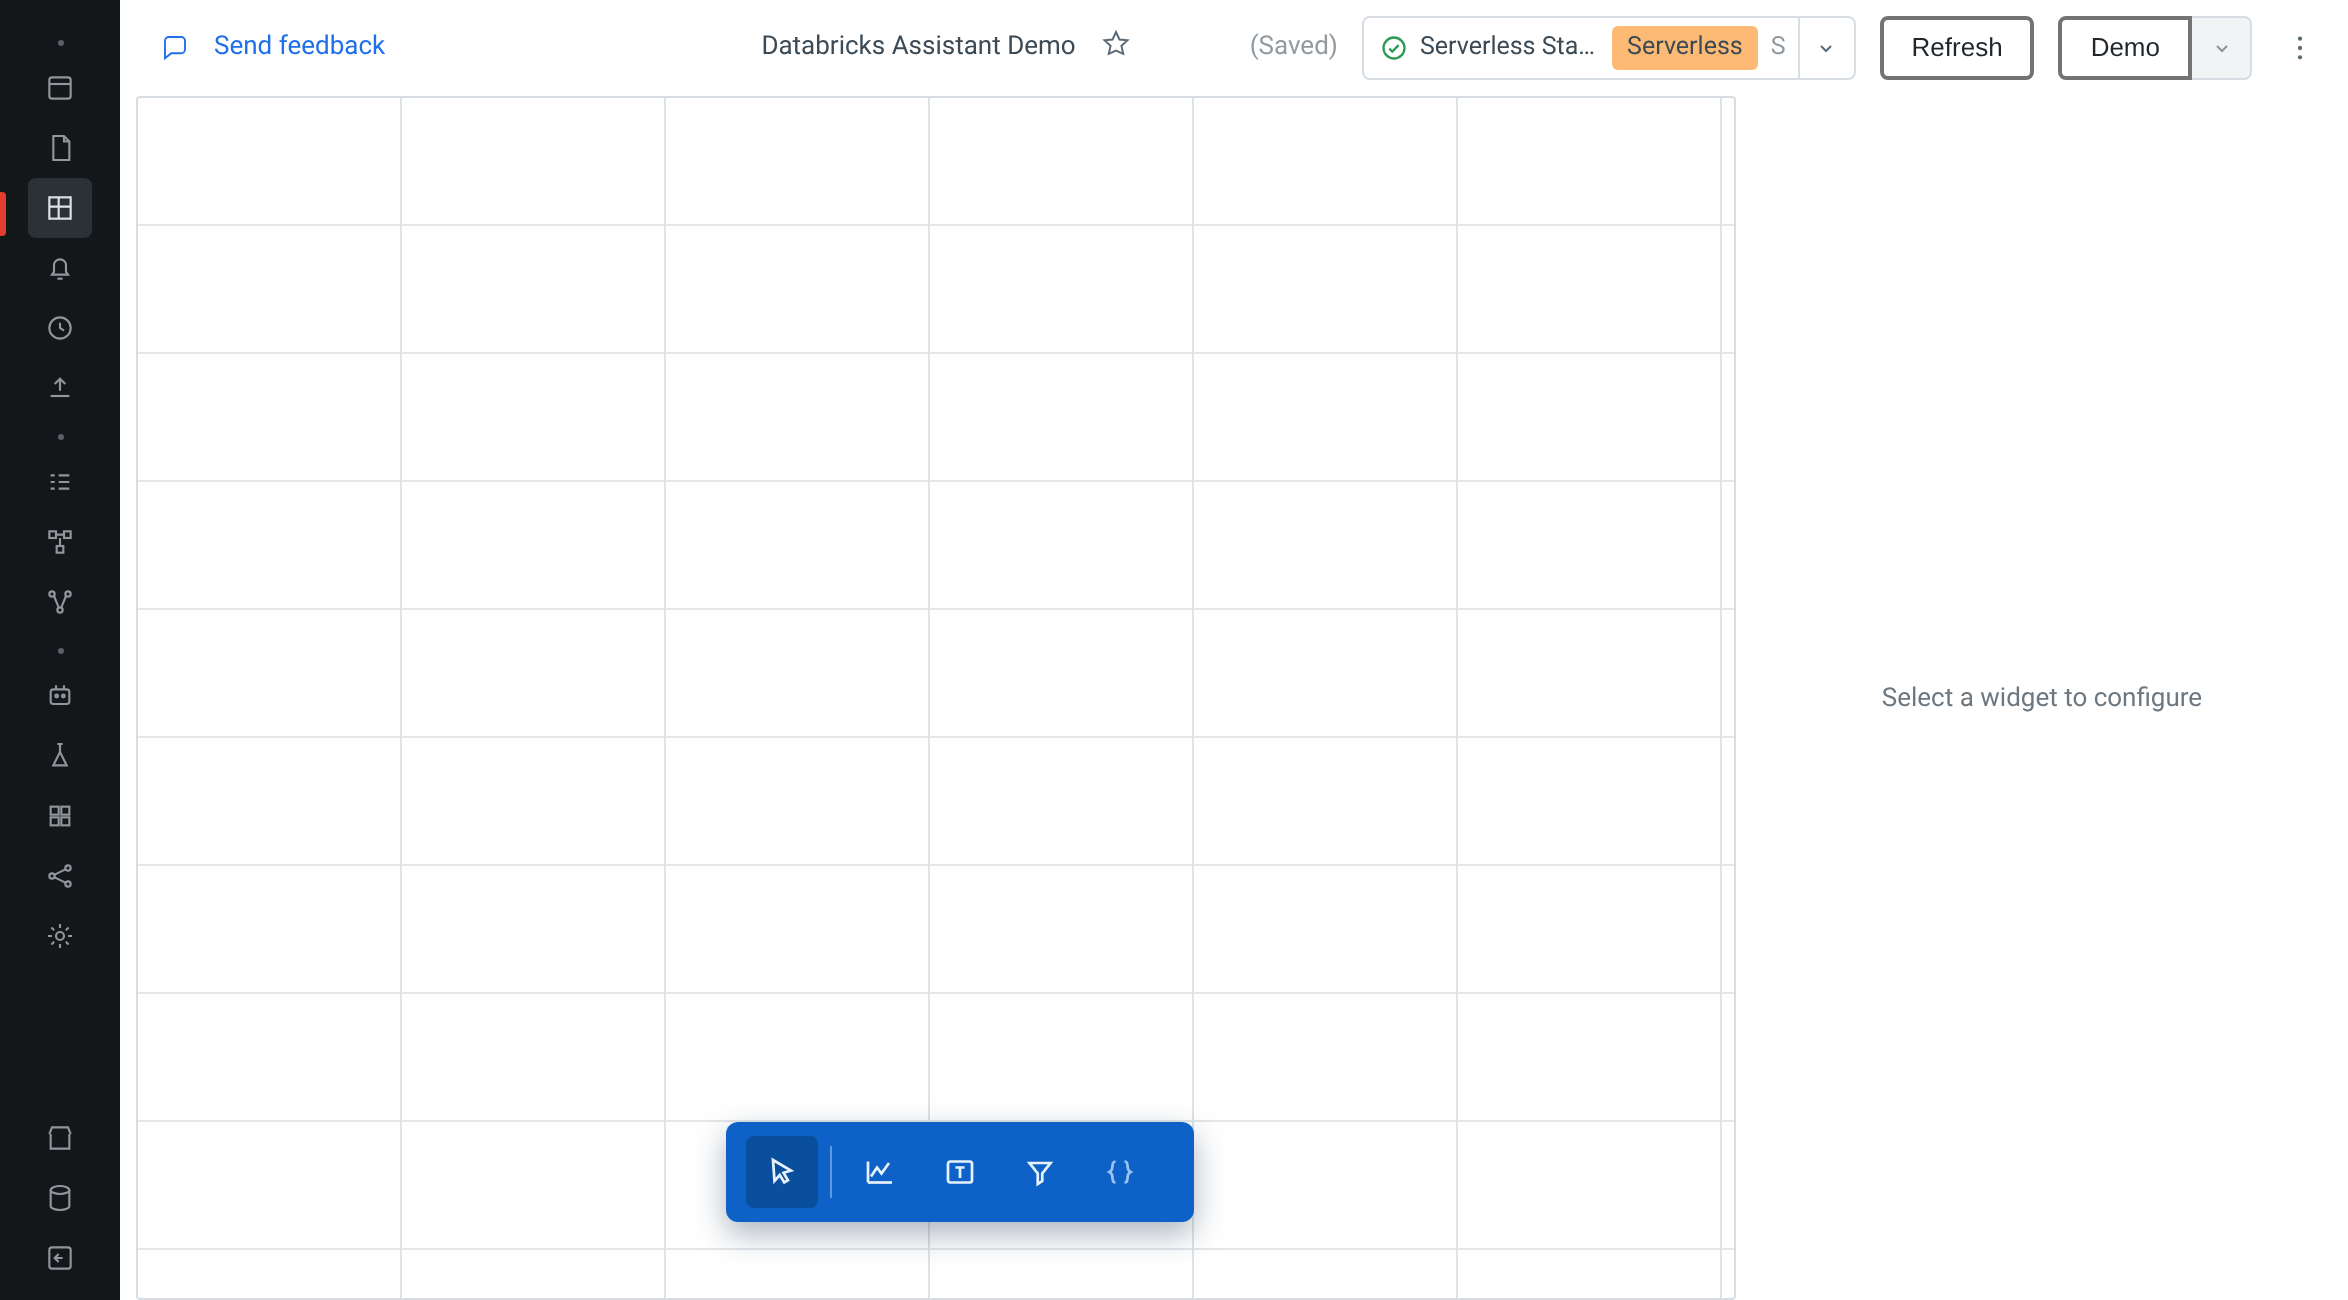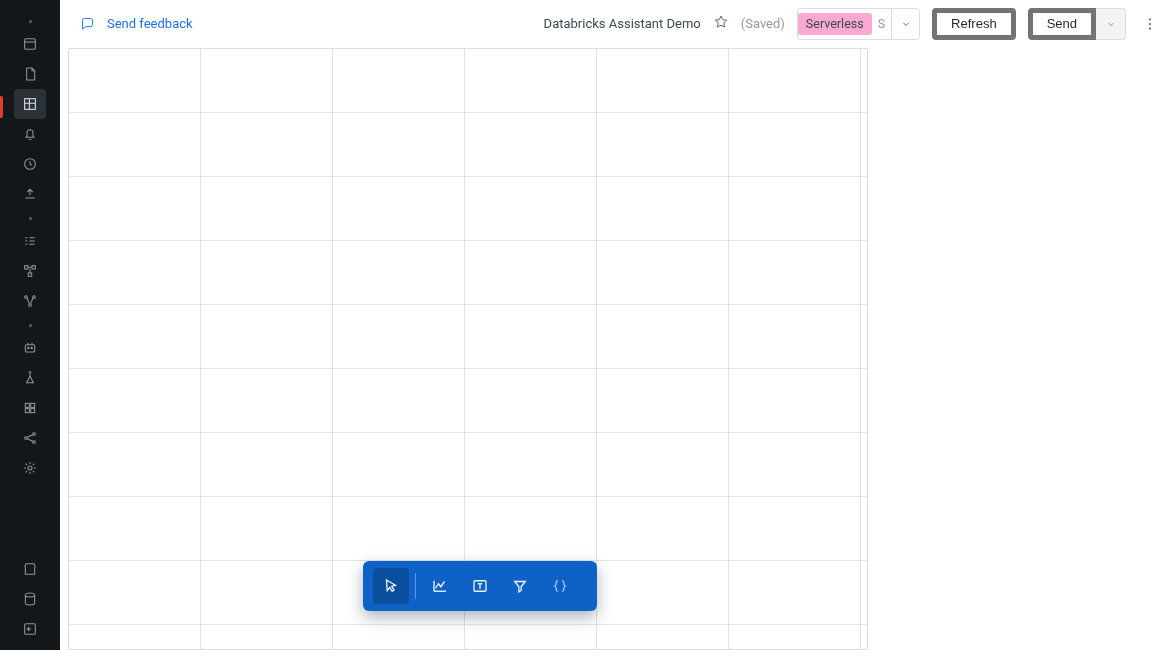--- a/index.html
+++ b/index.html
@@ -23,32 +23,32 @@
   .tabs { display:flex; gap:20px; align-items:flex-end; height:48px; }
   .tab { padding:14px 0 12px; font-size:13px; color:#5a6a77; cursor:pointer; border-bottom:3px solid transparent; }
   .tab.active { color:#0b1419; font-weight:600; border-bottom-color:#1f6feb; }
   .feedback { display:flex; align-items:center; gap:12px; color:#1f6feb; cursor:pointer; margin-left:4px; font-size:13px; }
   .feedback svg { width:15px; height:15px; stroke:#1f6feb; fill:none; stroke-width:1.5; }
 
   .tb-spacer { flex:1; }
   .doc-title { color:#3b4a55; font-size:13px;padding-left:41px; }
   .star { color:#5a6a77; cursor:pointer; }
   .star svg{width:16px;height:16px;stroke:currentColor;fill:none;stroke-width:1.5;}
-  .saved { color:#919aa1; }
+  .saved { color:#919aa1;margin-left:47px; }
 
   .cluster-chip { display:flex; align-items:center; height:32px; border:1px solid #d7dde2; border-radius:4px; overflow:hidden; }
   .cluster-status { display:flex; align-items:center; gap:6px; padding:0 8px 0 8px; height:100%; max-width:130px; }
   .cluster-status svg{width:14px;height:14px;stroke:#2e9a55;fill:none;stroke-width:2;}
   .cluster-status span{white-space:nowrap;overflow:hidden;text-overflow:ellipsis;color:#3b4a55;font-size:12.5px;}
-  .cluster-pill { background:#f9a8d4; padding:0 8px; height:22px; display:flex; align-items:center; border-radius:3px; margin-right:4px; color:#3b4a55; font-size:12.5px;}
+  .cluster-pill { background:#fdba74; padding:0 8px; height:22px; display:flex; align-items:center; border-radius:3px; margin-right:4px; color:#3b4a55; font-size:12.5px;}
   .cluster-suffix { padding:0 6px 0 2px; color:#919aa1; font-size:12.5px; }
   .cluster-caret { width:28px; height:100%; display:flex; align-items:center; justify-content:center; border-left:1px solid #d7dde2; color:#5a6a77; cursor:pointer;}
   .cluster-caret svg{width:12px;height:12px;stroke:currentColor;fill:none;stroke-width:2;}
 
-  .btn { height:32px; padding:0 14px; background:#fff; border:5px solid #737373; border-radius:4px; font-size:13px; color:#1f272d; cursor:pointer; display:flex; align-items:center; }
+  .btn { height:32px; padding:0 14px; background:#fff; border:2px solid #737373; border-radius:4px; font-size:13px; color:#1f272d; cursor:pointer; display:flex; align-items:center; }
   .share-wrap { display:flex; }
   .share-wrap .btn { border-top-right-radius:0; border-bottom-right-radius:0; }
   .share-caret { width:30px; height:32px; border:1px solid #d7dde2; border-left:none; border-top-right-radius:4px; border-bottom-right-radius:4px; background:#f1f3f5; display:flex; align-items:center; justify-content:center; color:#8a949c; cursor:pointer;}
   .share-caret svg{width:12px;height:12px;stroke:currentColor;fill:none;stroke-width:2;}
   .kebab { width:24px; height:32px; display:flex; align-items:center; justify-content:center; color:#5a6a77; cursor:pointer;}
   .kebab svg{width:16px;height:16px;fill:currentColor;}
 
   
   .workspace { flex:1; display:flex; overflow:hidden; }
   .canvas-wrap { flex:1; padding:0 0 0 8px; overflow:hidden; position:relative;}
@@ -217,33 +217,40 @@
       <span>Send feedback</span>
     </div>
     <div class="tb-spacer"></div>
     <div class="doc-title">Databricks Assistant Demo</div>
     <div class="star"><svg viewBox="0 0 24 24">
           <path d="M12 3l2.6 5.6 6 .6-4.5 4.2 1.3 6L12 16.9 6.6 19.4l1.3-6L3.4 9.2l6-.6z"></path>
         </svg></div>
     <div class="saved">(Saved)</div>
 
     <div class="cluster-chip">
+      <div class="cluster-status">
+        <svg viewBox="0 0 24 24">
+            <circle cx="12" cy="12" r="9"></circle>
+            <path d="M8 12.5l2.5 2.5L16 9.5"></path>
+          </svg>
+        <span>Serverless Sta…</span>
+      </div>
       <div class="cluster-pill">Serverless</div>
       <div class="cluster-suffix">S</div>
       <div class="cluster-caret">
           <svg viewBox="0 0 24 24">
             <path d="M7 10l5 5 5-5"></path>
           </svg>
         </div>
     </div>
 
     <button class="btn">Refresh</button>
 
     <div class="share-wrap">
-      <button class="btn">Send</button>
+      <button class="btn">Demo</button>
       <div class="share-caret">
           <svg viewBox="0 0 24 24">
             <path d="M7 10l5 5 5-5"></path>
           </svg>
         </div>
     </div>
 
     <div class="kebab">
         <svg viewBox="0 0 24 24">
           <circle cx="12" cy="5" r="1.6"></circle>
@@ -284,14 +291,17 @@
             </div>
           <div class="tool dim">
               <svg viewBox="0 0 24 24">
                 <path d="M9 5c-2 0-2 2-2 3s0 3-2 4c2 1 2 3 2 4s0 3 2 3"></path>
                 <path d="M15 5c2 0 2 2 2 3s0 3 2 4c-2 1-2 3-2 4s0 3-2 3"></path>
               </svg>
             </div>
         </div>
       </div>
     </div>
+    <aside class="config">
+      <span>Select a widget to configure</span>
+    </aside>
   </div>
 </div>
 
 </body></html>

